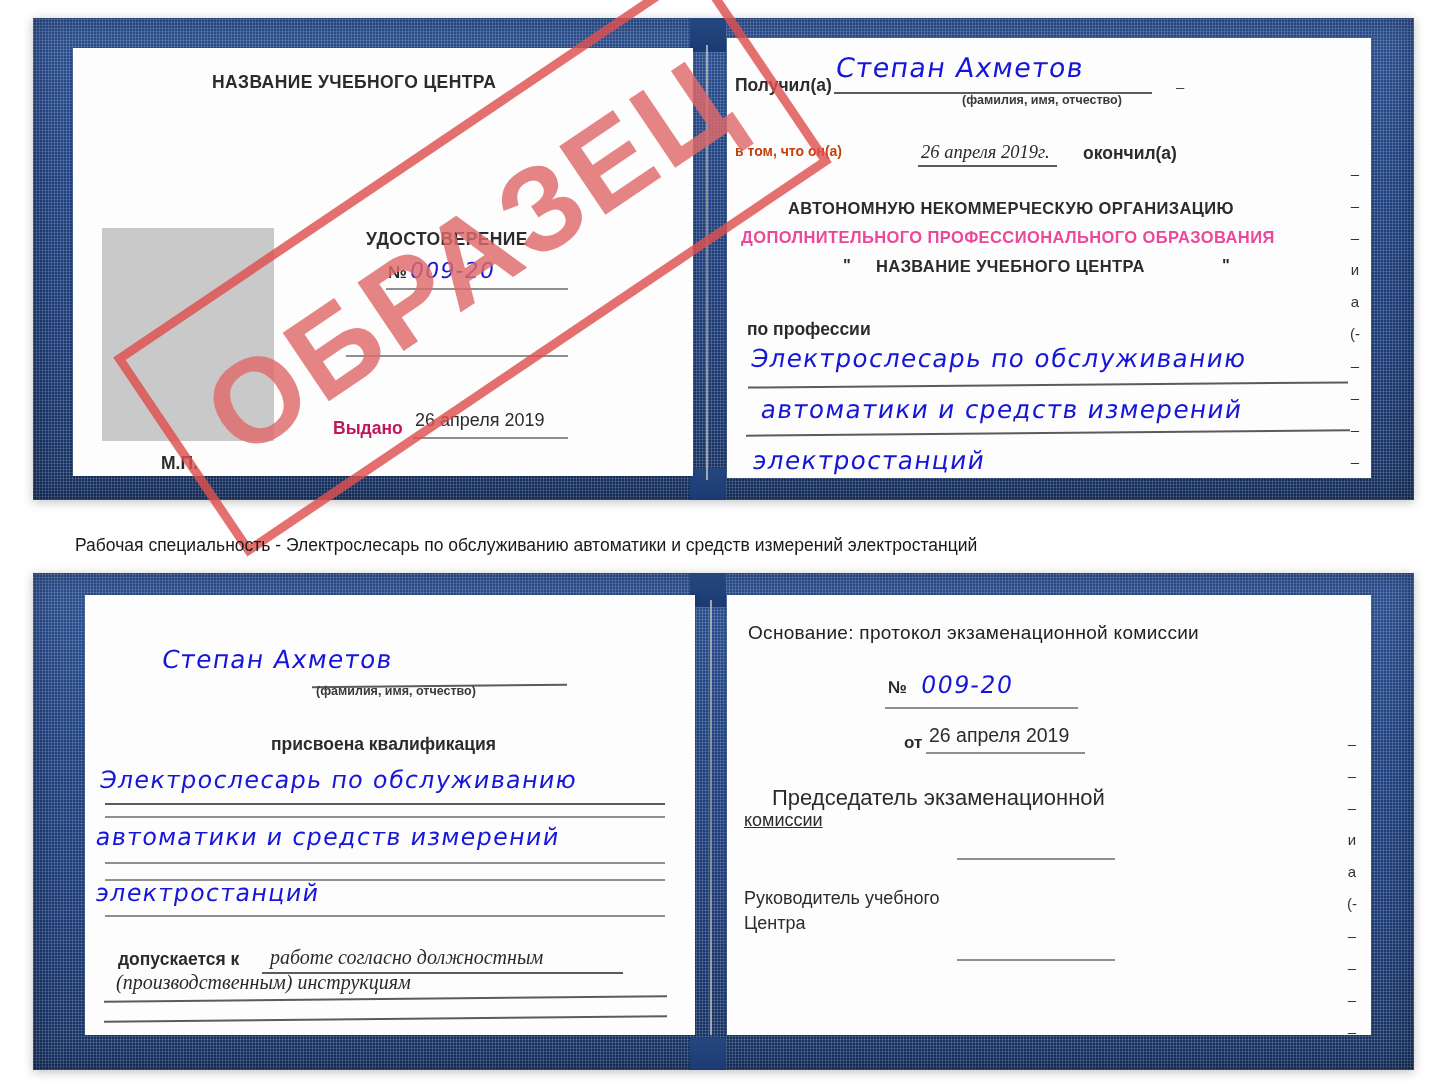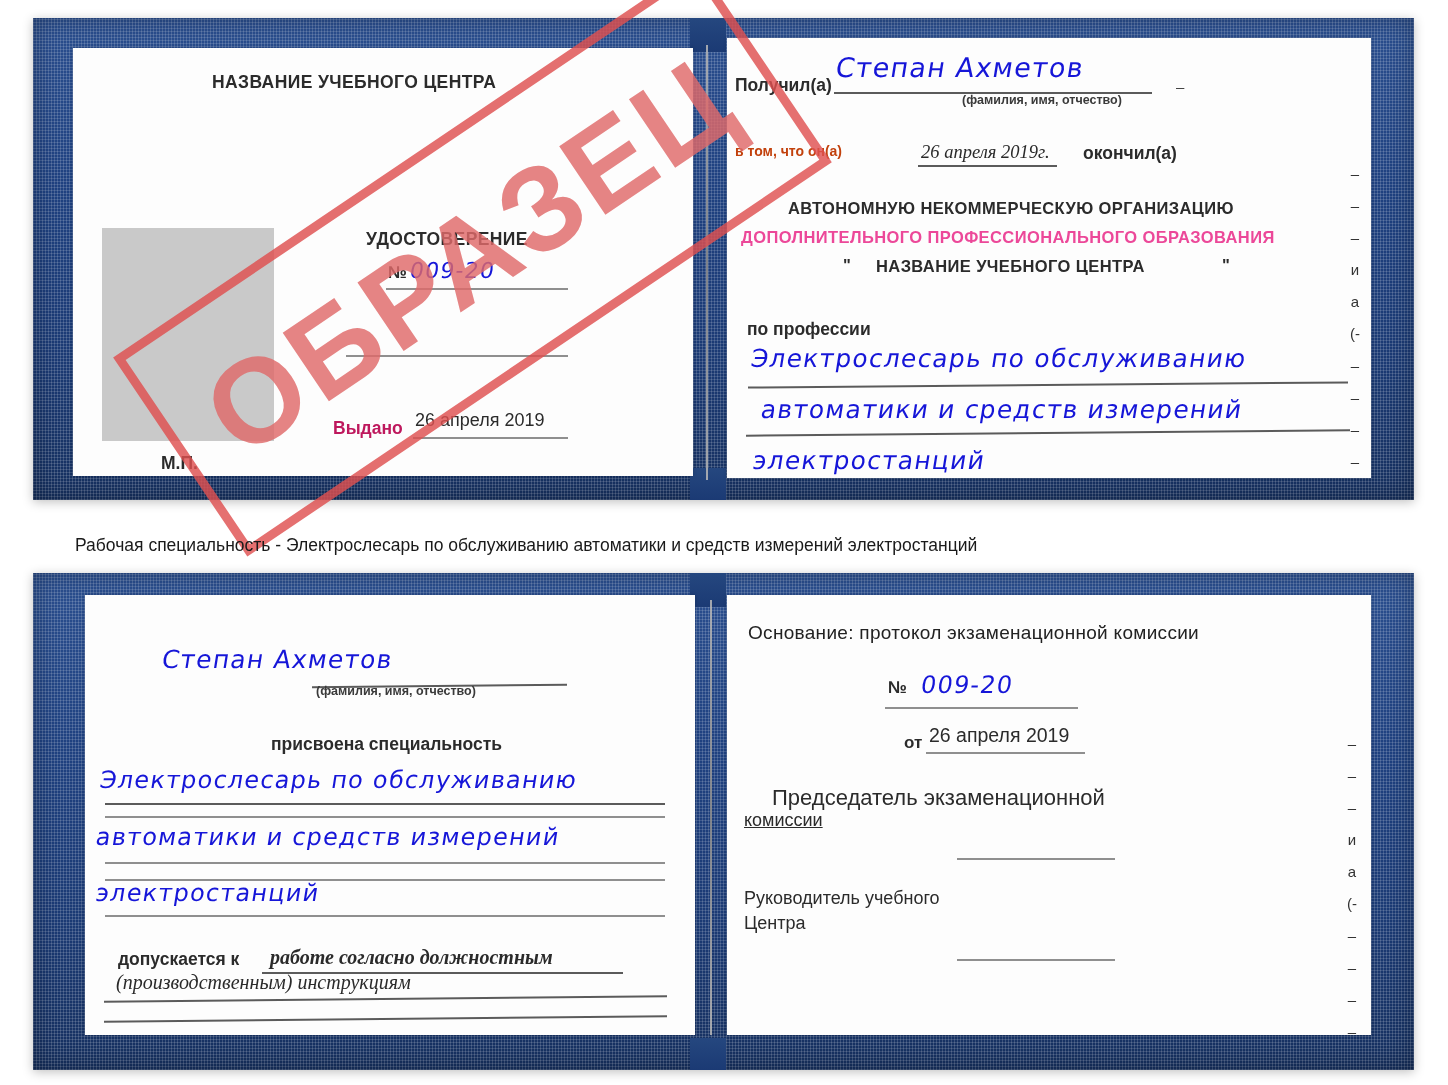--- a/index.html
+++ b/index.html
@@ -184,35 +184,35 @@
 
   <div class="leaf" style="left:85px;top:595px;width:610px;height:440px;"></div>
   <div class="leaf" style="left:727px;top:595px;width:644px;height:440px;"></div>
   <div class="spine" style="left:710px;top:600px;height:435px;"></div>
 
 
   <div class="t hand" style="left:162px;top:645px;font-size:25px;">Степан Ахметов</div>
   <div class="rule dark" style="left:312px;top:685px;width:255px;transform:rotate(-0.6deg);"></div>
   <div class="t" style="left:316px;top:684px;font-size:12.5px;font-weight:bold;color:#3a3a3a;">(фамилия, имя, отчество)</div>
 
-  <div class="t" style="left:271px;top:734px;font-size:17.5px;font-weight:bold;color:#2b2b2b;">присвоена специальность</div>
+  <div class="t" style="left:271px;top:734px;font-size:17.5px;font-weight:bold;color:#2b2b2b;">присвоена квалификация</div>
 
   <div class="t hand" style="left:100px;top:766px;font-size:24px;">Электрослесарь по обслуживанию</div>
   <div class="rule dark" style="left:105px;top:803px;width:560px;"></div>
   <div class="rule" style="left:105px;top:816px;width:560px;"></div>
 
   <div class="t hand" style="left:96px;top:823px;font-size:24px;">автоматики и средств измерений</div>
   <div class="rule" style="left:105px;top:862px;width:560px;"></div>
 
   <div class="t hand" style="left:96px;top:879px;font-size:24px;">электростанций</div>
   <div class="rule" style="left:105px;top:879px;width:560px;"></div>
   <div class="rule" style="left:105px;top:915px;width:560px;"></div>
 
   <div class="t" style="left:118px;top:949px;font-size:17.5px;font-weight:bold;color:#2b2b2b;">допускается к</div>
-  <div class="t ital" style="left:270px;top:946px;font-size:20px;font-weight:bold;">работе согласно должностным</div>
+  <div class="t ital" style="left:270px;top:946px;font-size:20px;">работе согласно должностным</div>
   <div class="rule dark" style="left:262px;top:972px;width:361px;"></div>
   <div class="t ital" style="left:116px;top:971px;font-size:20px;">(производственным) инструкциям</div>
   <div class="rule dark" style="left:104px;top:998px;width:563px;transform:rotate(-0.55deg);"></div>
   <div class="rule dark" style="left:104px;top:1018px;width:563px;transform:rotate(-0.55deg);"></div>
 
   <div class="t" style="left:748px;top:622px;font-size:19px;color:#222;letter-spacing:.3px;">Основание: протокол экзаменационной комиссии</div>
 
   <div class="t" style="left:888px;top:678px;font-size:17px;font-weight:bold;color:#2b2b2b;">№</div>
   <div class="t hand" style="left:921px;top:671px;font-size:24px;">009-20</div>
   <div class="rule" style="left:885px;top:707px;width:193px;"></div>

